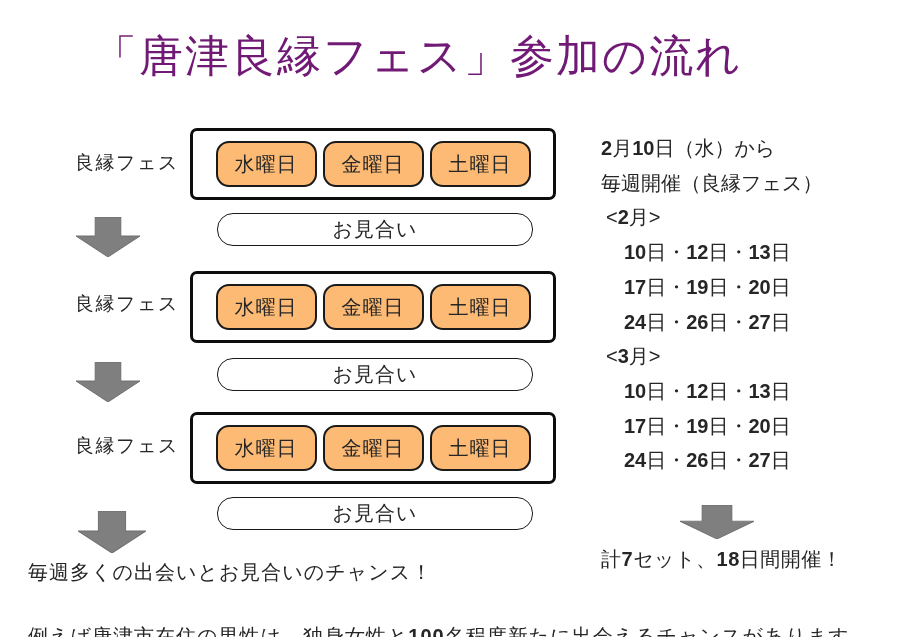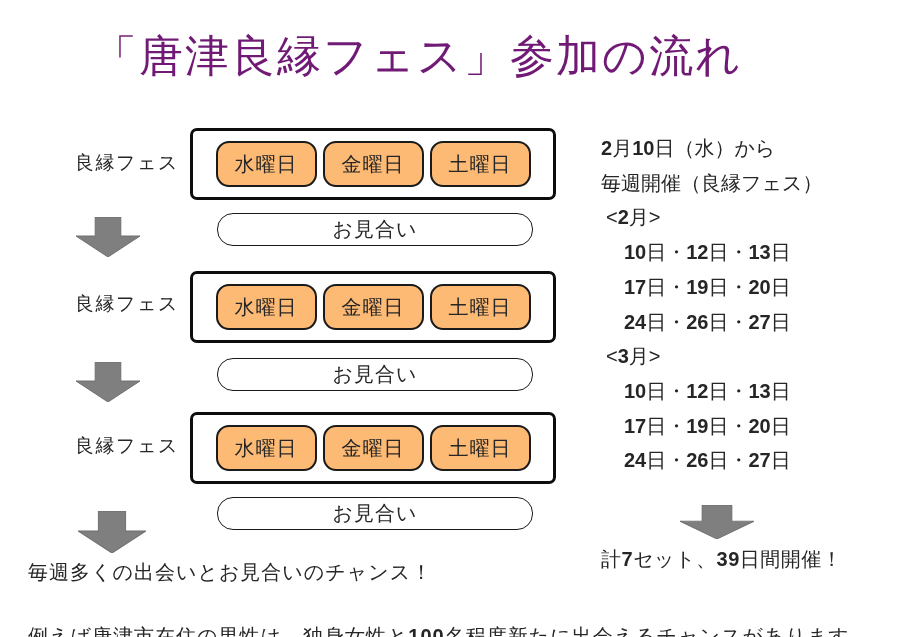--- a/index.html
+++ b/index.html
@@ -113,18 +113,18 @@
     <div class="sline d"><span class="num">17</span>日・<span class="num">19</span>日・<span class="num">20</span>日</div>
     <div class="sline d"><span class="num">24</span>日・<span class="num">26</span>日・<span class="num">27</span>日</div>
     <div class="sline m">&lt;<span class="num">3</span>月&gt;</div>
     <div class="sline d"><span class="num">10</span>日・<span class="num">12</span>日・<span class="num">13</span>日</div>
     <div class="sline d"><span class="num">17</span>日・<span class="num">19</span>日・<span class="num">20</span>日</div>
     <div class="sline d"><span class="num">24</span>日・<span class="num">26</span>日・<span class="num">27</span>日</div>
   </div>
   <svg class="arrow a4" viewBox="0 0 70 40" preserveAspectRatio="none">
     <polygon points="21,0 49,0 49,19 70,19 35,40 0,19 21,19" fill="#7f7f7f" stroke="#6d6d6d" stroke-width="1"></polygon>
   </svg>
-  <div class="summary">計<span class="num">7</span>セット、<span class="num">39</span>日間開催！</div>
+  <div class="summary">計<span class="num">7</span>セット、<span class="num">18</span>日間開催！</div>
 
   <div class="note1">毎週多くの出会いとお見合いのチャンス！</div>
   <div class="note2">例えば唐津市在住の男性は、独身女性と<span class="num">100</span>名程度新たに出会えるチャンスがあります。</div>
 
 </div>
 
 </body></html>

